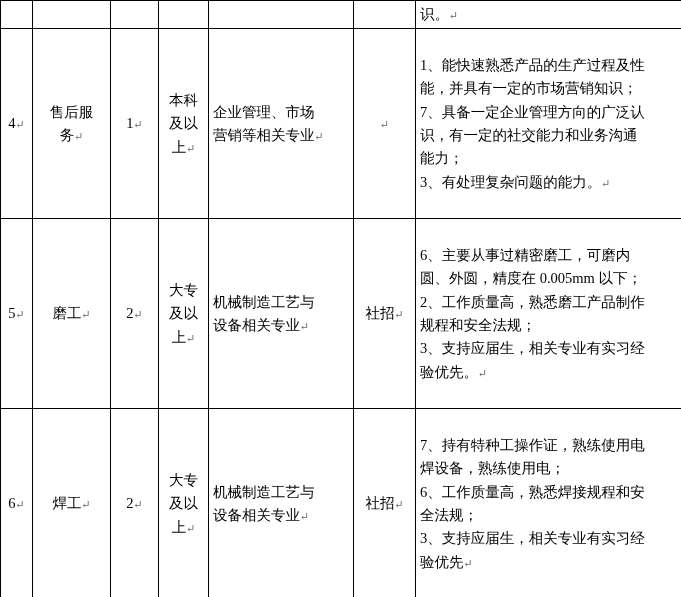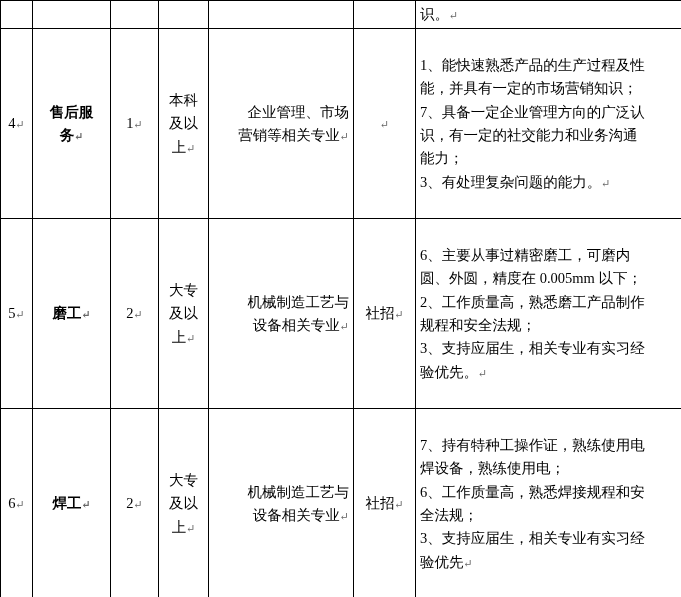--- a/index.html
+++ b/index.html
@@ -38,28 +38,27 @@
   col.c-edu   { width: 50px; }
   col.c-major { width: 145px; }
   col.c-type  { width: 62px; }
   col.c-req   { width: 266px; }
 
   .cell-no, .cell-num {
     text-align: center;
   }
   .cell-post {
     text-align: center;
-    font-weight: bold;
   }
   .cell-edu {
     text-align: center;
     line-height: 1.55;
   }
   .cell-major {
-    text-align: right;
+    text-align: left;
     line-height: 1.7;
     padding-left: 6px;
     padding-right: 4px;
   }
   .cell-type {
     text-align: center;
   }
   .cell-req {
     text-align: left;
     line-height: 1.72;

